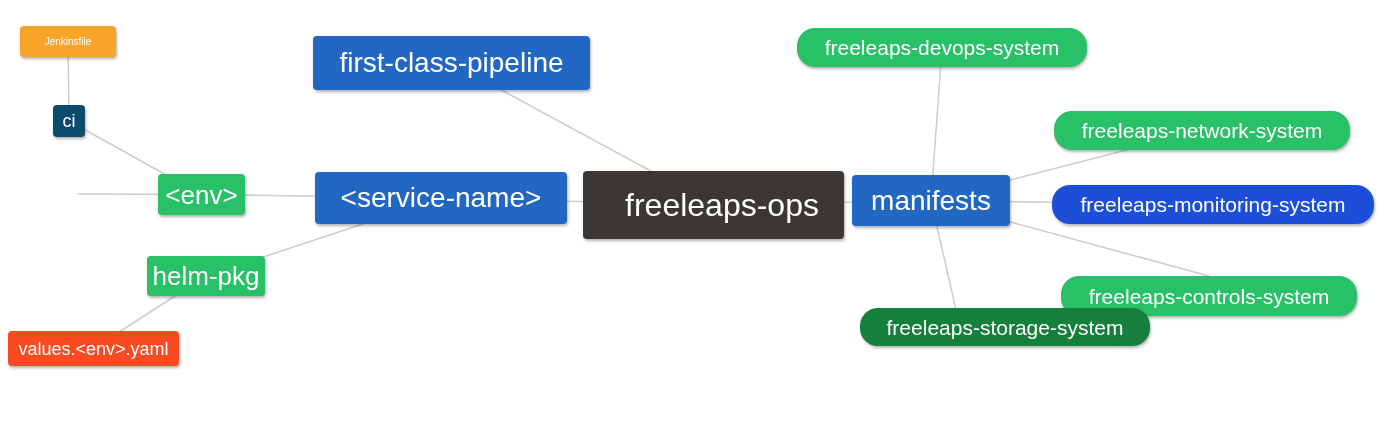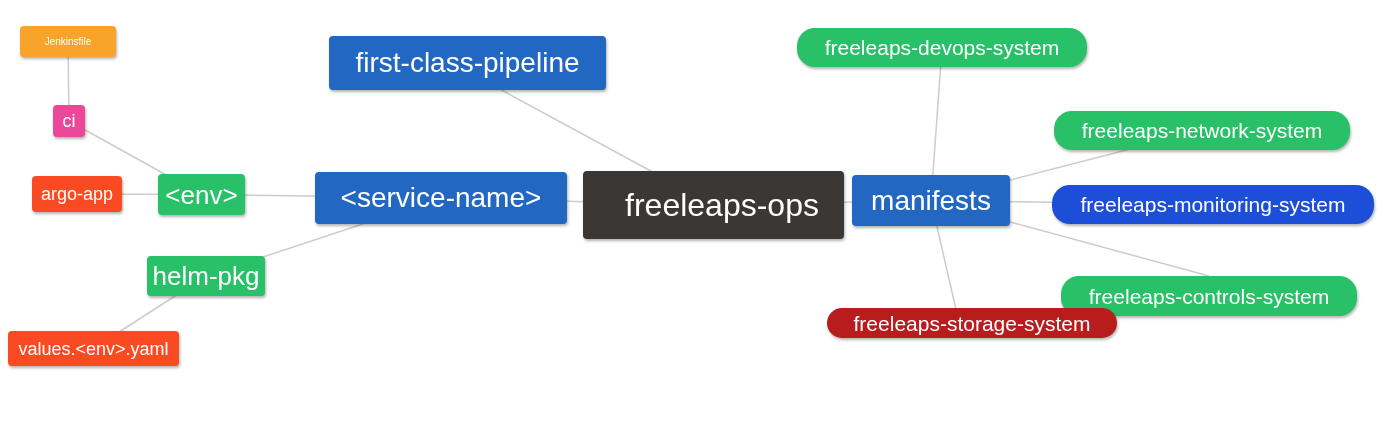--- a/index.html
+++ b/index.html
@@ -66,28 +66,27 @@
       <line x1="441" y1="198" x2="713.5" y2="205" stroke="#cccccc" stroke-width="1.5"></line>
       <line x1="713.5" y1="205" x2="931" y2="200.5" stroke="#cccccc" stroke-width="1.5"></line>
       <line x1="931" y1="200.5" x2="942" y2="47.5" stroke="#cccccc" stroke-width="1.5"></line>
       <line x1="931" y1="200.5" x2="1202" y2="130.5" stroke="#cccccc" stroke-width="1.5"></line>
       <line x1="931" y1="200.5" x2="1213" y2="204.5" stroke="#cccccc" stroke-width="1.5"></line>
       <line x1="931" y1="200.5" x2="1209" y2="276" stroke="#cccccc" stroke-width="1.5"></line>
       <line x1="931" y1="200.5" x2="960" y2="327" stroke="#cccccc" stroke-width="1.5"></line>
     </svg>
   <div id="nodes-layer">
       <div class="node size-15" style="left: 20px; top: 26px; width: 96px; height: 31px; background: rgb(248, 163, 42); color: rgb(255, 255, 255);">Jenkinsfile</div>
-      <div class="node size-18" style="left: 53px; top: 105px; width: 32px; height: 32px; background: #ec4899; color: rgb(255, 255, 255);">ci</div>
-      <div class="node size-18" style="left: 32px; top: 176px; width: 90px; height: 36px; background: rgb(250, 74, 33); color: rgb(255, 255, 255);">argo-app</div>
+      <div class="node size-18" style="left: 53px; top: 105px; width: 32px; height: 32px; background: #0c4a6e; color: rgb(255, 255, 255);">ci</div>
       <div class="node size-23" style="left: 158px; top: 174px; width: 87px; height: 41px; background: rgb(40, 193, 103); color: rgb(255, 255, 255);">&lt;env&gt;</div>
       <div class="node size-23" style="left: 147px; top: 256px; width: 118px; height: 40px; background: rgb(40, 193, 103); color: rgb(255, 255, 255);">helm-pkg</div>
       <div class="node size-18" style="left: 8px; top: 331px; width: 171px; height: 35px; background: rgb(250, 74, 33); color: rgb(255, 255, 255);">values.&lt;env&gt;.yaml</div>
-      <div class="node size-28" style="left: 329px; top: 36px; width: 277px; height: 54px; background: rgb(34, 104, 195); color: rgb(255, 255, 255);">first-class-pipeline</div>
+      <div class="node size-28" style="left: 313px; top: 36px; width: 277px; height: 54px; background: rgb(34, 104, 195); color: rgb(255, 255, 255);">first-class-pipeline</div>
       <div class="node size-28" style="left: 315px; top: 172px; width: 252px; height: 52px; background: rgb(34, 104, 195); color: rgb(255, 255, 255);">&lt;service-name&gt;</div>
       <div class="node size-32" style="left: 583px; top: 171px; width: 261px; height: 68px; background: rgb(59, 55, 52); color: rgb(255, 255, 255); padding-left: 17px;">freeleaps-ops</div>
       <div class="node size-28" style="left: 852px; top: 175px; width: 158px; height: 51px; background: rgb(34, 104, 195); color: rgb(255, 255, 255);">manifests</div>
       <div class="node size-21" style="left: 797px; top: 28px; width: 290px; height: 39px; background: rgb(40, 193, 103); color: rgb(255, 255, 255);">freeleaps-devops-system</div>
       <div class="node size-21" style="left: 1054px; top: 111px; width: 296px; height: 39px; background: rgb(40, 193, 103); color: rgb(255, 255, 255);">freeleaps-network-system</div>
       <div class="node size-21" style="left: 1052px; top: 185px; width: 322px; height: 39px; background: #1d4ed8; color: rgb(255, 255, 255);">freeleaps-monitoring-system</div>
       <div class="node size-21" style="left: 1061px; top: 256px; width: 296px; height: 40px; background: rgb(40, 193, 103); color: rgb(255, 255, 255); margin-top: 20px;">freeleaps-controls-system</div>
-      <div class="node size-21" style="left: 827px; top: 308px; width: 290px; height: 30px; background: #b91c1c; color: rgb(255, 255, 255);">freeleaps-storage-system</div>
+      <div class="node size-21" style="left: 860px; top: 308px; width: 290px; height: 38px; background: #15803d; color: rgb(255, 255, 255);">freeleaps-storage-system</div>
     </div>
 </div>
 
 </body></html>

